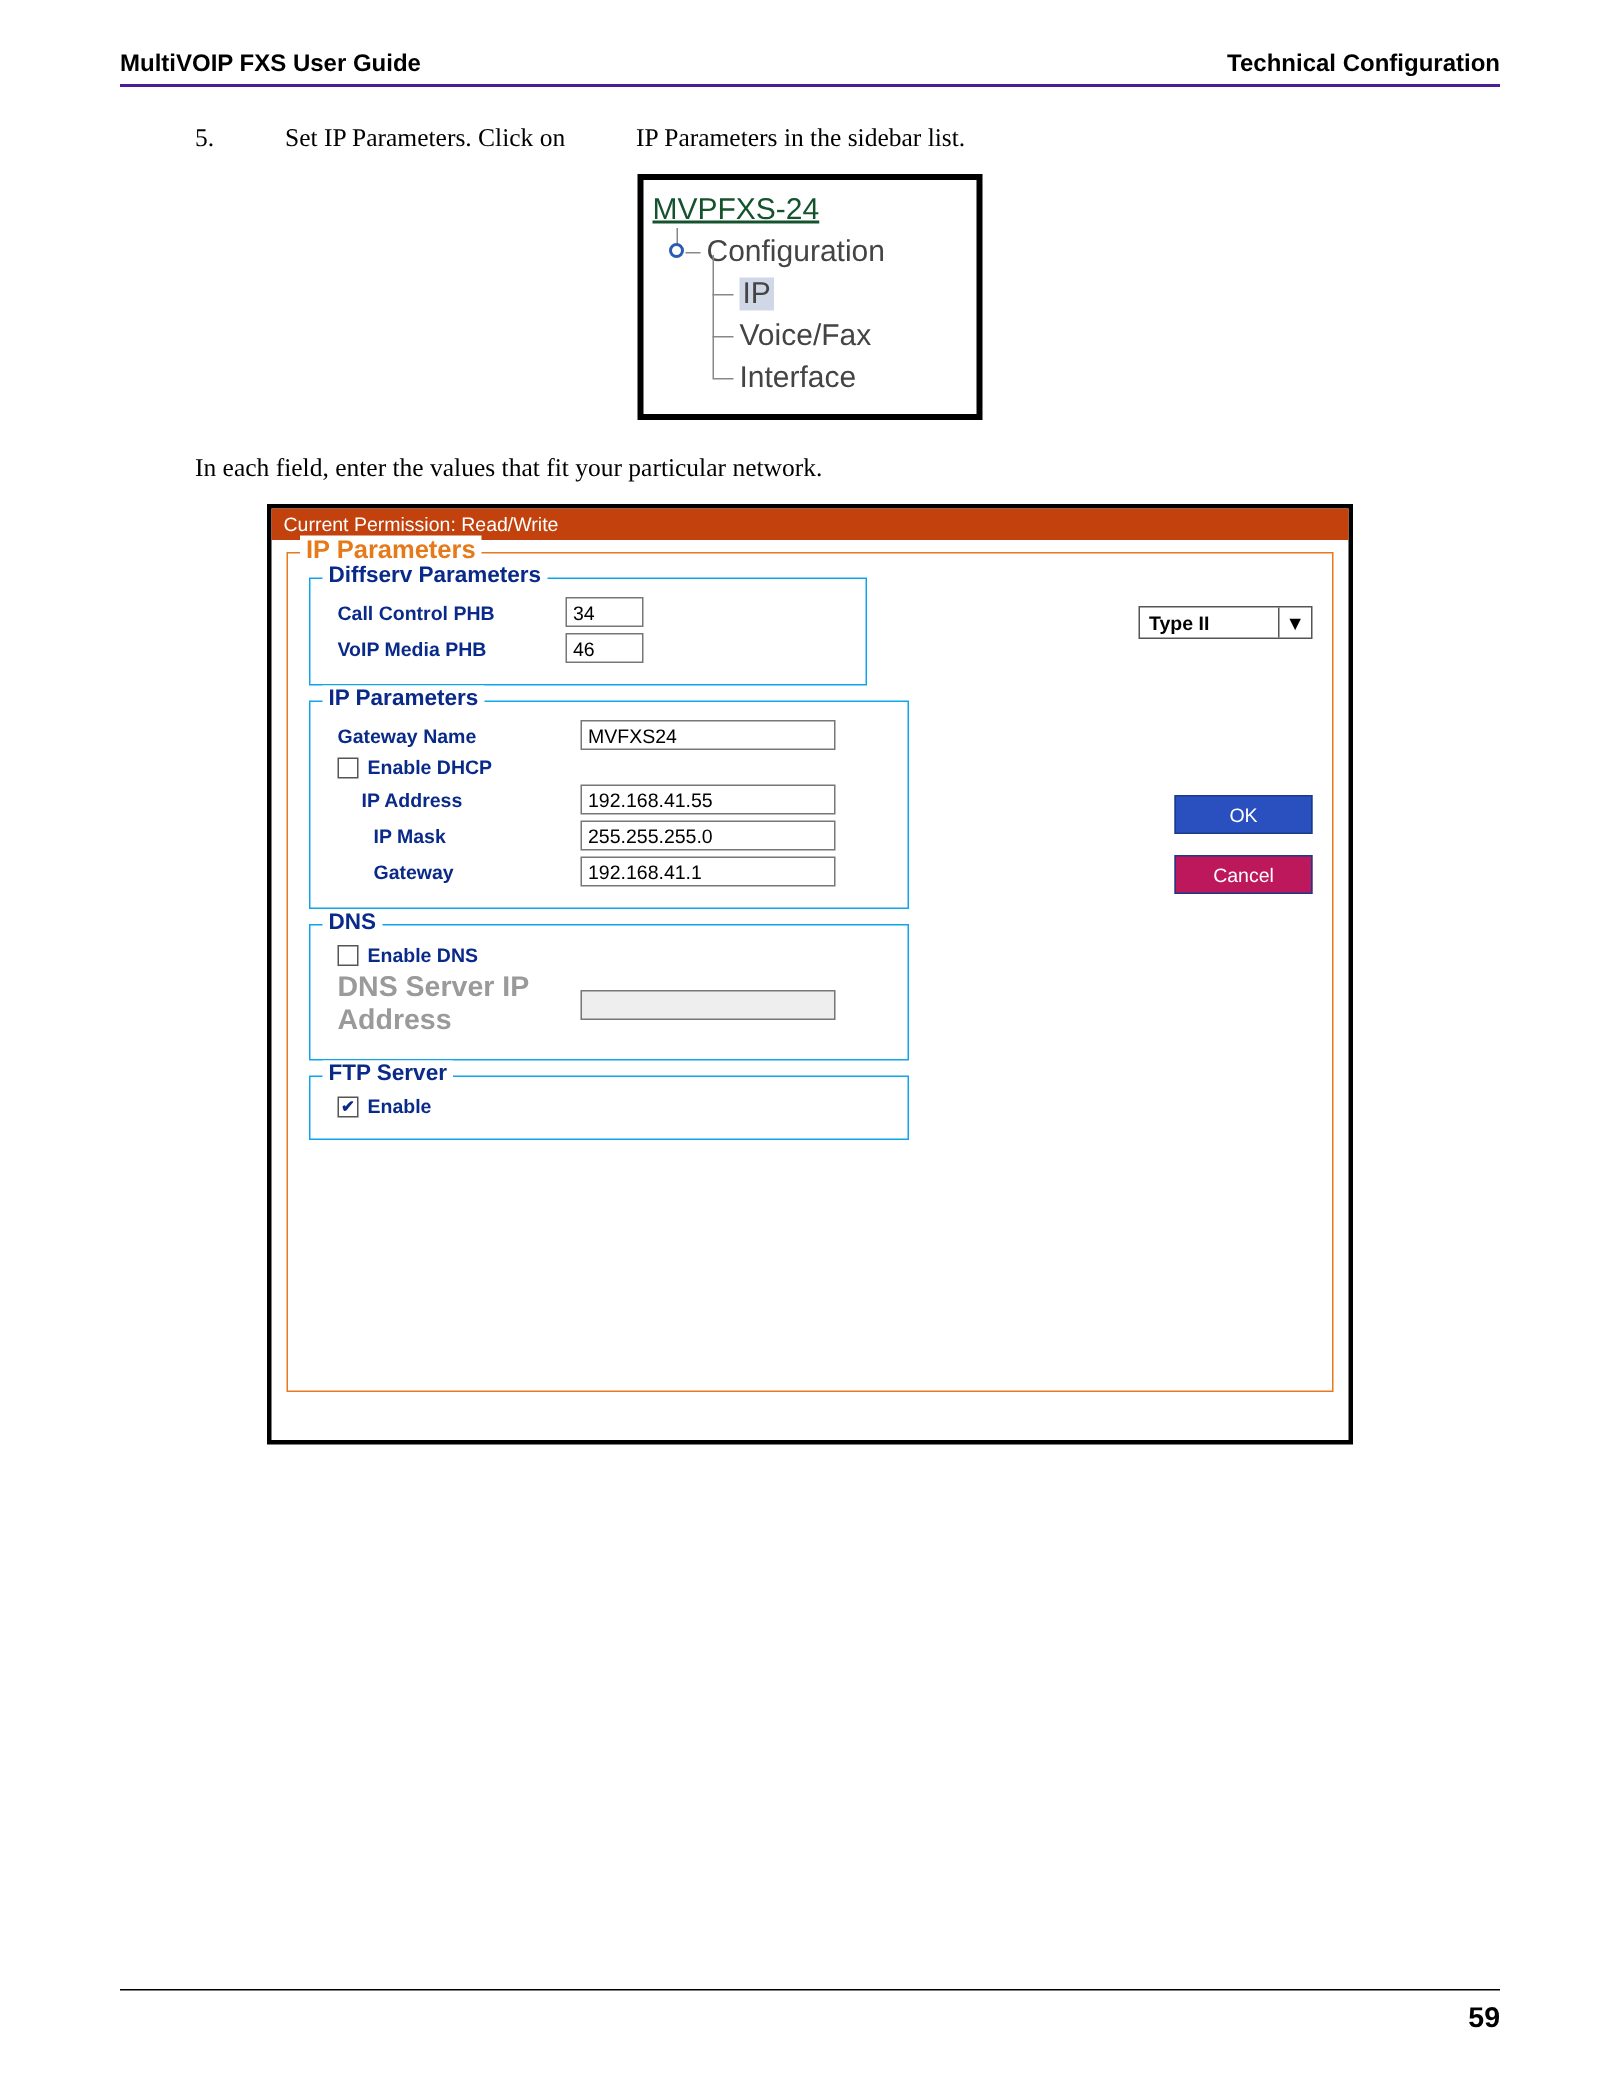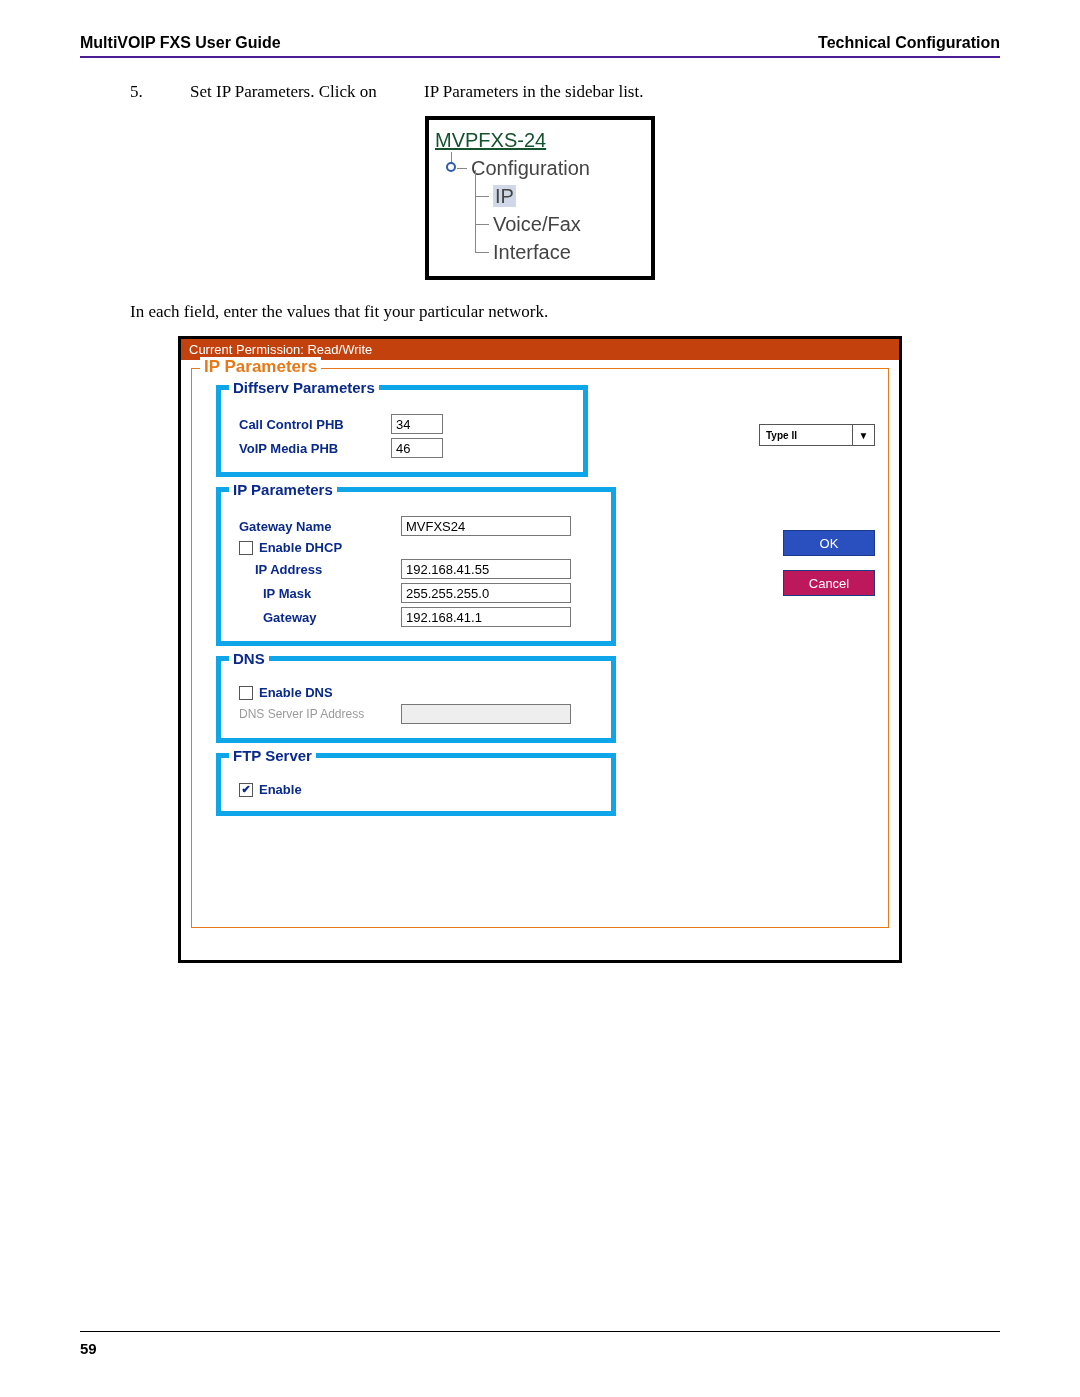--- a/index.html
+++ b/index.html
@@ -104,23 +104,23 @@
     padding: 8px 10px 22px 10px;
     position: relative;
   }
   .fs {
     border: 1px solid #e67a1a;
     padding: 10px 10px 12px 10px;
     margin-bottom: 10px;
     position: relative;
   }
   .fs-sub {
-    border: 5px solid #0ea5e9;
-    padding: 20px 10px 10px 10px;
-    margin: 6px 0 10px 14px;
+    border: 1px solid #0ea5e9;
+    padding: 8px 10px 10px 10px;
+    margin: 6px 0 10px 4px;
     position: relative;
     width: 372px;
   }
   .legend {
     position: absolute;
     top: -12px; left: 8px;
     background: #fff;
     padding: 0 4px;
     font-weight: bold;
     color: #e67a1a;
@@ -142,22 +142,22 @@
   }
   .lbl {
     color: #0a2a8a;
     font-weight: bold;
     font-size: 13px;
     width: 160px;
     padding-left: 8px;
   }
   .lbl-dis {
     color: #9a9a9a;
-    font-weight: normal;
-    font-size: 12px;
+    font-weight: bold;
+    font-size: 19px;
     width: 170px;
     padding-left: 8px;
   }
   .inp {
     font-family: Arial, sans-serif;
     font-size: 13px;
     padding: 2px 4px;
     border: 1px solid #777;
     background: #fff;
     height: 20px;
@@ -179,23 +179,22 @@
     right: 24px;
   }
   .type-dd {
     top: 44px;
     width: 116px;
     height: 22px;
     border: 1px solid #555;
     display: flex;
     align-items: center;
     font-weight: bold;
-    font-size: 10px;
-    background: #fff;
-    margin-top: 20px;
+    font-size: 13px;
+    background: #fff;
   }
   .type-dd .txt { flex: 1; padding: 0 6px; }
   .type-dd .arr {
     width: 22px; height: 100%;
     border-left: 1px solid #555;
     display: flex; align-items: center; justify-content: center;
   }
   .btn {
     width: 92px;
     height: 26px;
@@ -207,25 +206,25 @@
     border: 1px solid #1a3a8a;
   }
   .btn-ok { top: 170px; background: #2a50c0; }
   .btn-cancel { top: 210px; background: #be185d; text-align: center; }
 
   .footer {
     position: absolute;
     left: 80px; right: 80px;
     bottom: 40px;
     border-top: 1px solid #000;
-    text-align: left;
+    text-align: right;
     padding-top: 8px;
     font-family: Arial, sans-serif;
     font-weight: bold;
-    font-size: 15px;
+    font-size: 19px;
   }
 </style>
 </head>
 <body>
 
 <div class="page">
 
   <div class="header-row">
     <span>MultiVOIP FXS User Guide</span>
     <span>Technical Configuration</span>

